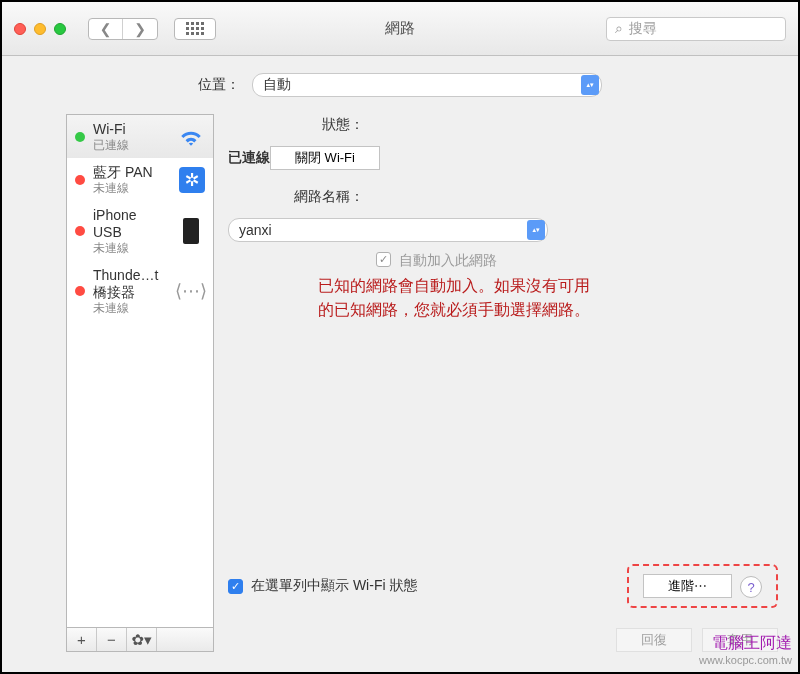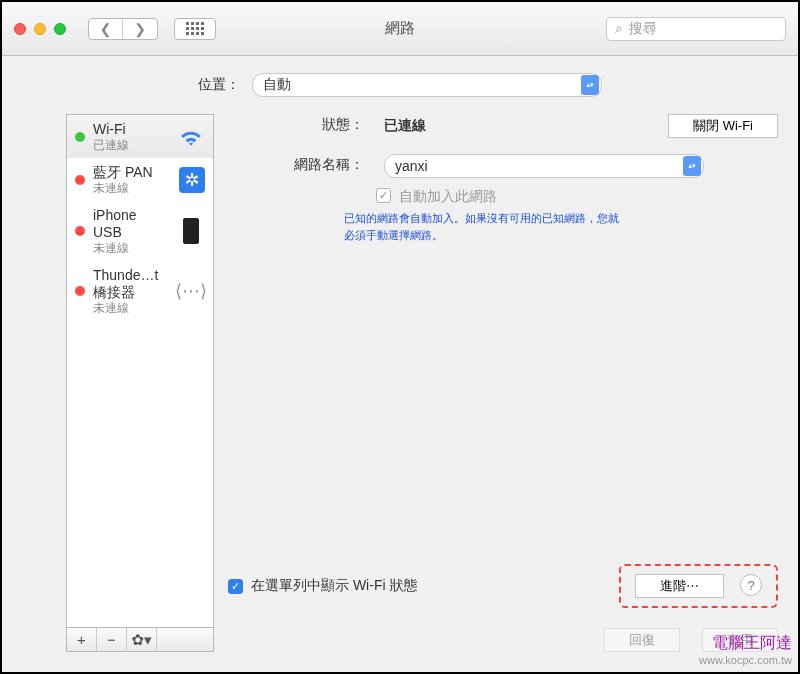--- a/index.html
+++ b/index.html
@@ -35,37 +35,37 @@
     .iface-name { font-size: 14px; color: #333; }
     .iface-stat { font-size: 12px; color: #888; }
     .iface-icon { width: 28px; height: 28px; display: flex; align-items: center; justify-content: center; font-size: 22px; }
     .wifi-icon { color: #3a87f2; }
     .bt-icon { background: #2f7fee; color: #fff; border-radius: 4px; width: 26px; height: 26px; font-size: 18px; }
     .phone-icon { width: 16px; height: 26px; background: #222; border-radius: 2px; }
     .tb-icon { color: #999; font-size: 18px; }
     .sidebar-bottom { border: 1px solid #b8b8b8; border-top: none; background: linear-gradient(#fafafa,#eaeaea); height: 24px; display: flex; align-items: center; }
     .sbbtn { width: 30px; height: 100%; border-right: 1px solid #c9c9c9; display: flex; align-items: center; justify-content: center; font-size: 15px; color: #555; }
     .main { flex: 1; position: relative; font-size: 14px; color: #333; }
-    .row { display: flex; align-items: flex-start; gap: 20px; margin-bottom: 8px; }
+    .row { display: flex; align-items: flex-start; gap: 12px; margin-bottom: 8px; flex-direction: column; }
     .label { width: 136px; text-align: right; padding-top: 2px; }
     .val { flex: 1; }
     .boldv { font-weight: 600; }
     .sub { font-size: 12px; color: #333; margin-top: 4px; line-height: 1.5; }
     .btn { background: #fff; border: 1px solid #c3c3c3; border-radius: 0; padding: 2px 24px; font-size: 13px; cursor: pointer; }
     .select-net { width: 320px; }
     .check-row { margin: 10px 0 4px 148px; display: flex; align-items: flex-start; gap: 8px; font-size: 14px; }
     .check-row.disabled { color: #9a9a9a; }
     .checkbox { width: 15px; height: 15px; border: 1px solid #b0b0b0; border-radius: 3px; background: #fff; flex-shrink: 0; display: flex; align-items: center; justify-content: center; font-size: 11px; }
     .checkbox.on { background: #fff; color: #8a8a8a; }
     .checkbox.onblue { background: #2f7fee; color: #fff; border-color: #2f7fee; }
-    .helptxt { font-size: 11px; color: #1d4ed8; margin: 4px 0 0 116px; line-height: 1.5; width: 280px; }
+    .helptxt { font-size: 16px; color: #b91c1c; margin: 4px 0 0 90px; line-height: 1.5; width: 280px; }
     .footer { position: absolute; bottom: 44px; left: 0; right: 0; display: flex; align-items: center; justify-content: space-between; }
-    .adv-area { display: flex; align-items: flex-start; gap: 16px; border: 2px dashed #e44; border-radius: 6px; padding: 8px 14px; }
+    .adv-area { display: flex; align-items: flex-end; gap: 8px; border: 2px dashed #e44; border-radius: 6px; padding: 8px 14px; }
     .help-circle { width: 22px; height: 22px; border: 1px solid #bcbcbc; border-radius: 50%; display: flex; align-items: center; justify-content: center; color: #7a5fcf; font-size: 13px; background: #fff; }
-    .bottom-row { position: absolute; bottom: 0; right: 0; display: flex; gap: 22px; }
+    .bottom-row { position: absolute; bottom: 0; right: 0; display: flex; gap: 10px; }
     .watermark { position: absolute; right: 6px; bottom: 6px; text-align: right; color: #999; font-size: 11px; pointer-events: none; }
     .watermark .big { font-size: 16px; color: #a21caf; }
   </style>
 </head>
 <body>
 
 <div class="window">
   <div class="titlebar">
     <div class="traffic">
       <div class="tl red"></div>

